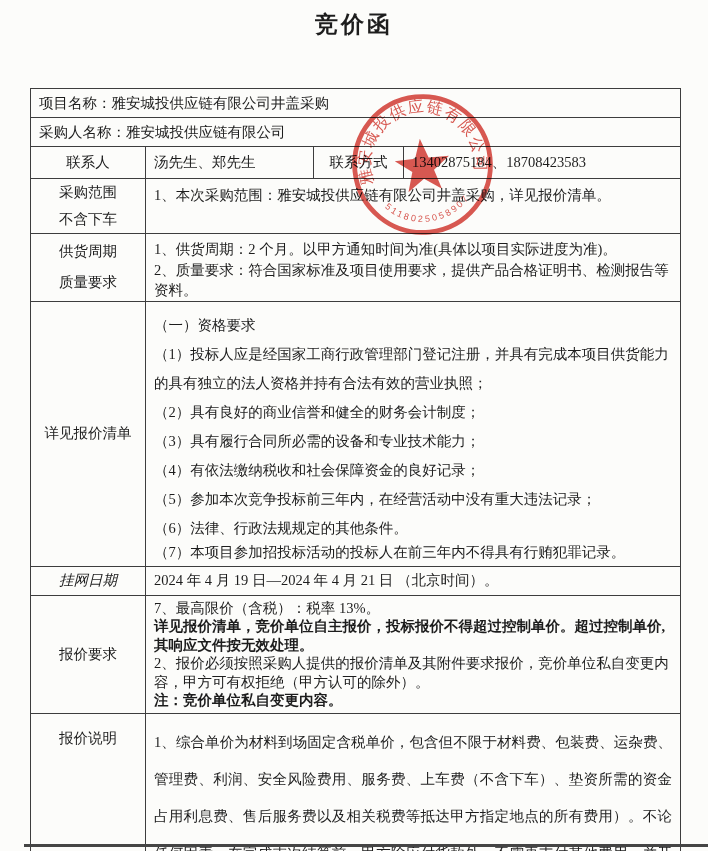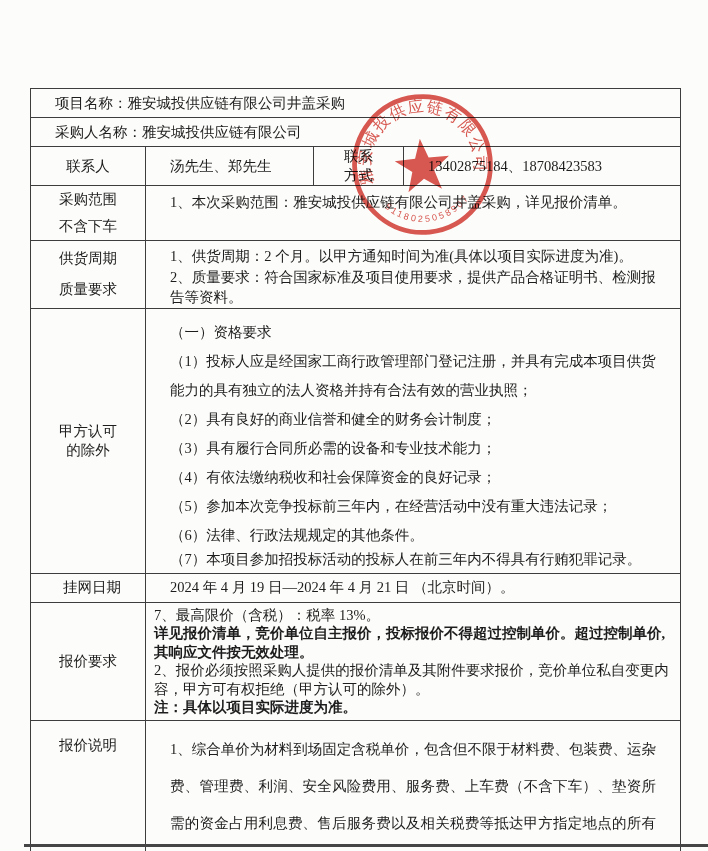--- a/index.html
+++ b/index.html
@@ -20,24 +20,24 @@
   }
   .intro .hl { font-weight:bold; text-decoration:underline; }
 
   table.doc-table {
     position:absolute; left:30px; top:88px; width:650px;
     border-collapse:collapse; table-layout:fixed;
     font-size:14.5px; color:#1d1d1d;
   }
   .doc-table td, .doc-table th {
     border:1.4px solid #3d3d3d; font-weight:normal;
-    padding:0 24px; vertical-align:middle; word-break:break-all;
+    padding:0 8px; vertical-align:middle; word-break:break-all;
   }
   .lbl { text-align:center; padding:0 4px;margin-left:32px; }
-  .lbl.left { text-align:right; padding-left:8px; }
+  .lbl.left { text-align:center; padding-left:8px;font-style:italic; }
   .lbl2 div { line-height:27px; }
   .row-supply .lbl2 div { line-height:31px; }
   .b { font-weight:bold; }
 
   .row-scope td.content { vertical-align:top; padding-top:7px; }
   .row-supply td.content { vertical-align:top; padding-top:5px; line-height:20.5px; }
   .row-qual td.content { vertical-align:top; padding-top:9px; line-height:29px; }
   .row-qual .tight { line-height:19px; }
   .row-quote-req td.content { line-height:18.6px; padding:3px 8px; }
   .row-notes th { vertical-align:top; padding-top:15px; }
@@ -53,20 +53,21 @@
   .scan-edge {
     position:absolute; left:24px; top:844px; width:684px; height:2.5px;
     background:#454545;
   }
 </style>
 </head>
 <body style="--stamp-color: #d5423a;">
 
 <div class="page">
 
+  <div class="doc-title">竞价函</div>
 
 
   <table class="doc-table">
     <colgroup>
       <col style="width:115px">
         <col style="width:168px">
         <col style="width:90px">
         <col style="width:277px">
     </colgroup>
     <tbody>
@@ -93,21 +94,21 @@
       <th class="lbl lbl2">
         <div>供货周期</div>
         <div>质量要求</div>
       </th>
       <td colspan="3" class="content">
         <div>1、供货周期：2 个月。以甲方通知时间为准(具体以项目实际进度为准)。</div>
         <div>2、质量要求：符合国家标准及项目使用要求，提供产品合格证明书、检测报告等资料。</div>
       </td>
     </tr>
     <tr style="height:265px" class="row-qual">
-      <th class="lbl">甲方认可的除外</th>
+      <th class="lbl">详见报价清单</th>
       <td colspan="3" class="content">
         <div>（一）资格要求</div>
         <div>（1）投标人应是经国家工商行政管理部门登记注册，并具有完成本项目供货能力的具有独立的法人资格并持有合法有效的营业执照；</div>
         <div>（2）具有良好的商业信誉和健全的财务会计制度；</div>
         <div>（3）具有履行合同所必需的设备和专业技术能力；</div>
         <div>（4）有依法缴纳税收和社会保障资金的良好记录；</div>
         <div>（5）参加本次竞争投标前三年内，在经营活动中没有重大违法记录；</div>
         <div>（6）法律、行政法规规定的其他条件。</div>
         <div class="tight">（7）本项目参加招投标活动的投标人在前三年内不得具有行贿犯罪记录。</div>
       </td>
@@ -115,21 +116,21 @@
     <tr style="height:29px">
       <th class="lbl left">挂网日期</th>
       <td colspan="3">2024 年 4 月 19 日—2024 年 4 月 21 日 （北京时间）。</td>
     </tr>
     <tr style="height:112px" class="row-quote-req">
       <th class="lbl">报价要求</th>
       <td colspan="3" class="content">
         <div>7、最高限价（含税）：税率 13%。</div>
         <div class="b">详见报价清单，竞价单位自主报价，投标报价不得超过控制单价。超过控制单价,其响应文件按无效处理。</div>
         <div>2、报价必须按照采购人提供的报价清单及其附件要求报价，竞价单位私自变更内容，甲方可有权拒绝（甲方认可的除外）。</div>
-        <div class="b">注：具体以项目实际进度为准。</div>
+        <div class="b">注：竞价单位私自变更内容。</div>
       </td>
     </tr>
     <tr style="height:160px" class="row-notes">
       <th class="lbl">报价说明</th>
       <td colspan="3" class="content">1、综合单价为材料到场固定含税单价，包含但不限于材料费、包装费、运杂费、管理费、利润、安全风险费用、服务费、上车费（不含下车）、垫资所需的资金占用利息费、售后服务费以及相关税费等抵达甲方指定地点的所有费用）。不论任何因素，在完成末次结算前，甲方除应付货款外，不需再支付其他费用。并开具增值税专用发票,</td>
     </tr>
   </tbody>
     </table>
 
   <svg class="stamp" viewBox="0 0 160 160" aria-hidden="true">

